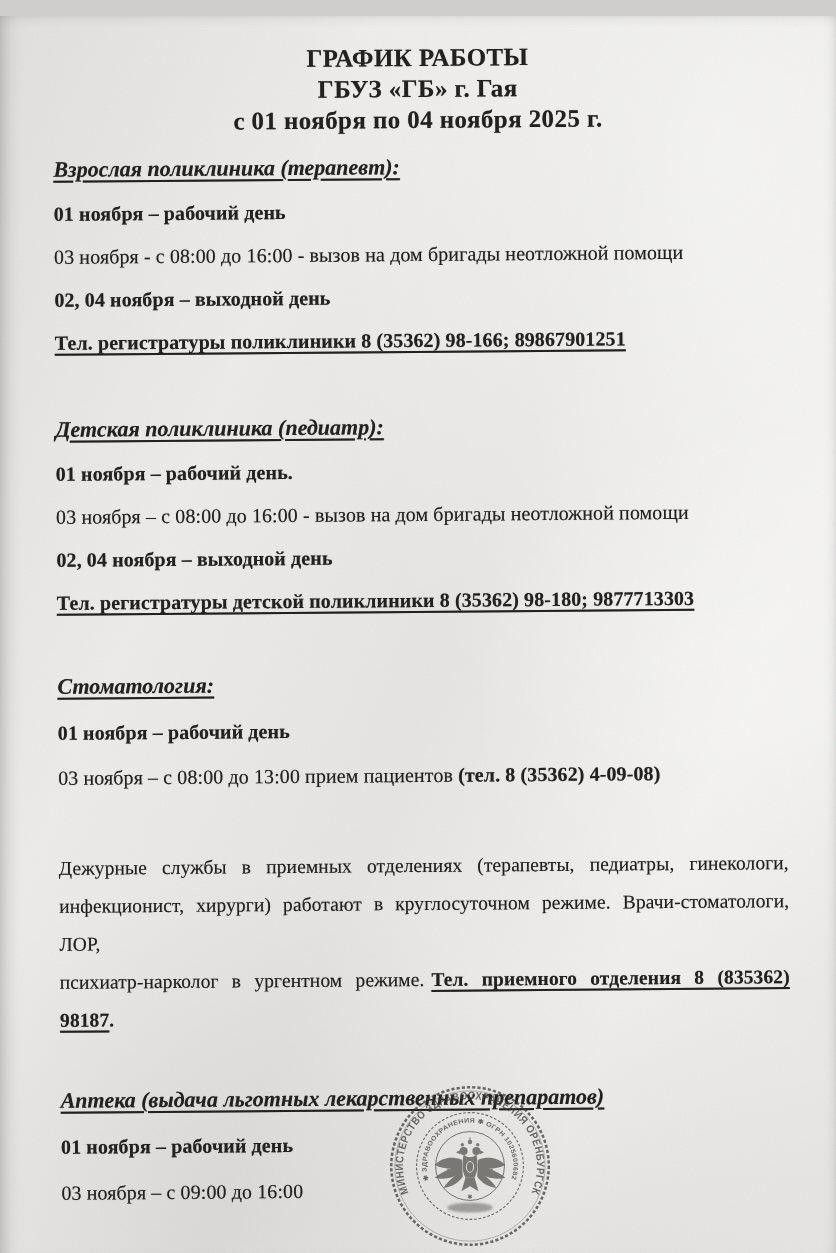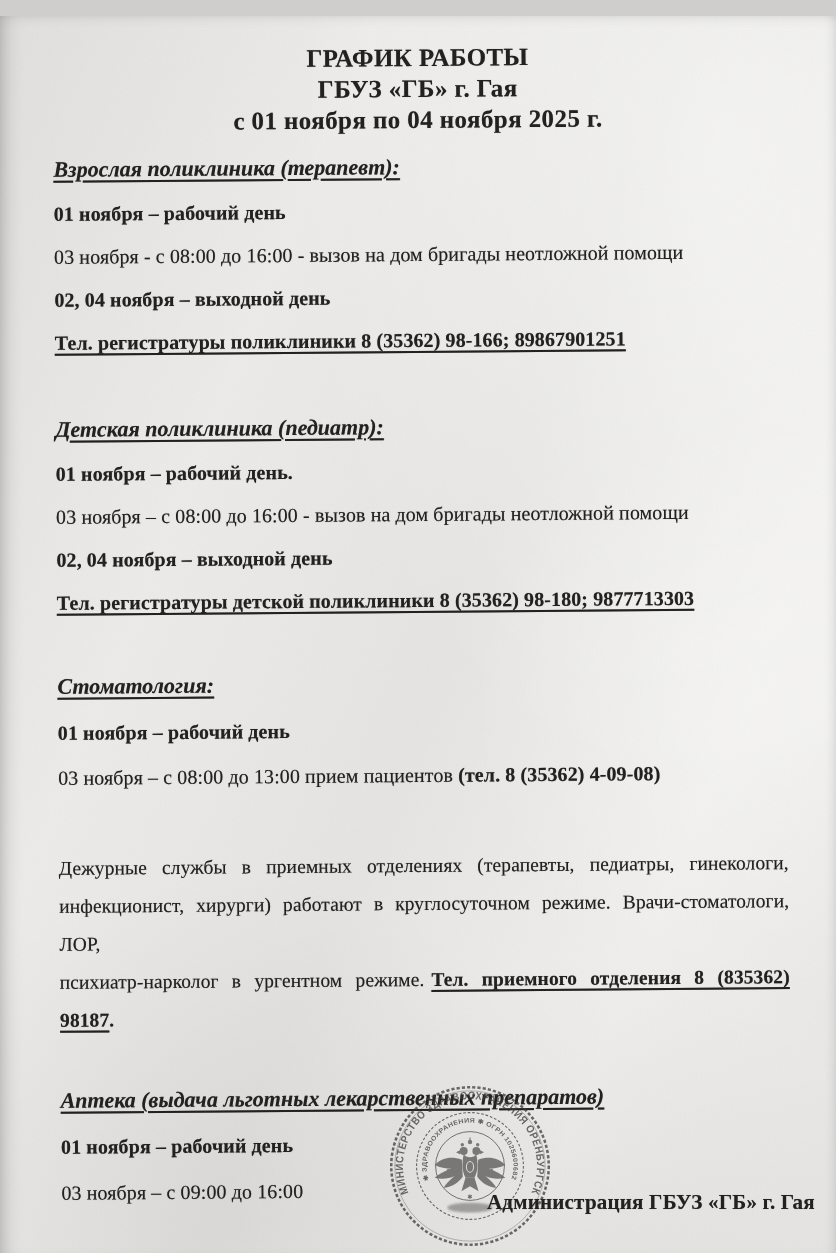--- a/index.html
+++ b/index.html
@@ -138,21 +138,20 @@
         <path d="M90,108 L85.5,123 L95,117.5 L104.5,123 L100,108 Z"></path>
         <ellipse cx="95" cy="96" rx="4" ry="6" fill="none" stroke="#efeeec" stroke-width="1"></ellipse>
         <circle cx="71" cy="100" r="1.6"></circle>
         <circle cx="119" cy="100" r="1.6"></circle>
       </g>
       <text x="95" y="131" text-anchor="middle" font-size="7" class="stamp-ink">✱</text>
       <ellipse cx="95" cy="141" rx="25" ry="5.5" fill="#2f2e2c" opacity="0.5" filter="url(#smudgeblur)"></ellipse>
     </g>
   </svg>
 
-  <div class="signature">Администрация ГБУЗ «ГБ» г. Гая</div>
 
   <svg class="grain" xmlns="http://www.w3.org/2000/svg">
     <filter id="paperNoise">
         <feTurbulence type="fractalNoise" baseFrequency="0.8" numOctaves="2" stitchTiles="stitch"></feTurbulence>
       </filter>
     <rect width="100%" height="100%" filter="url(#paperNoise)"></rect>
   </svg>
 
 </div>
 

